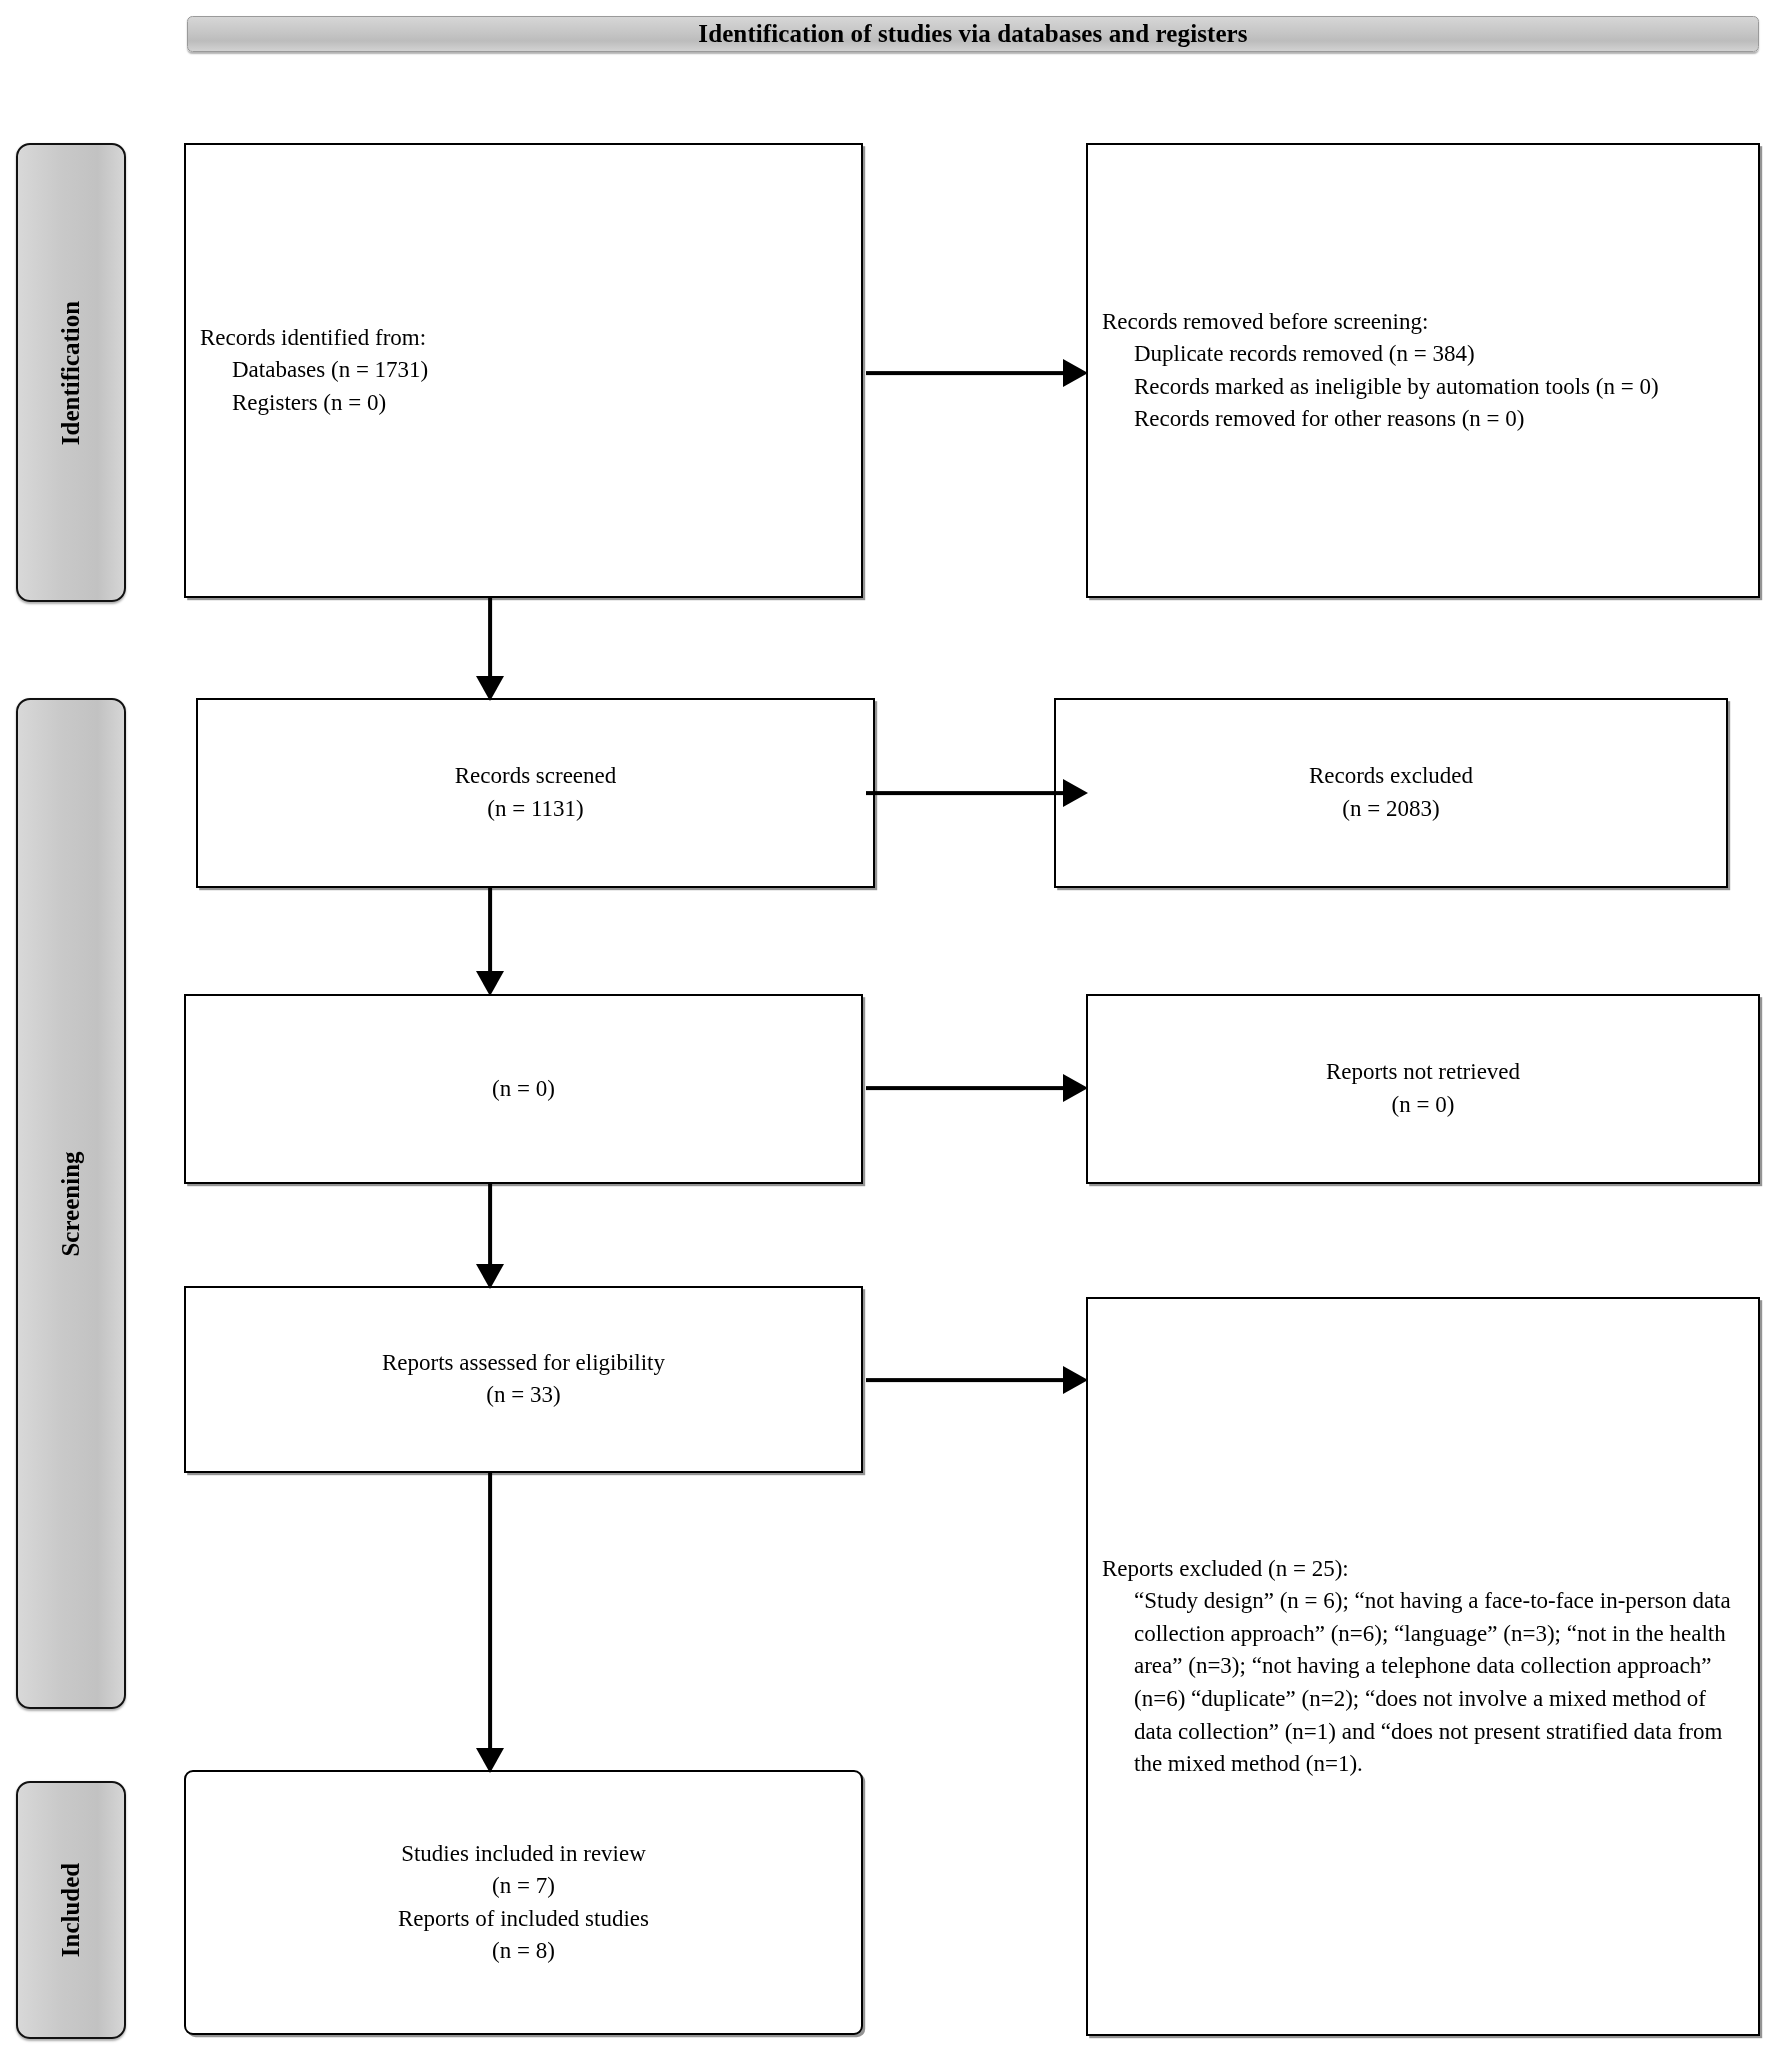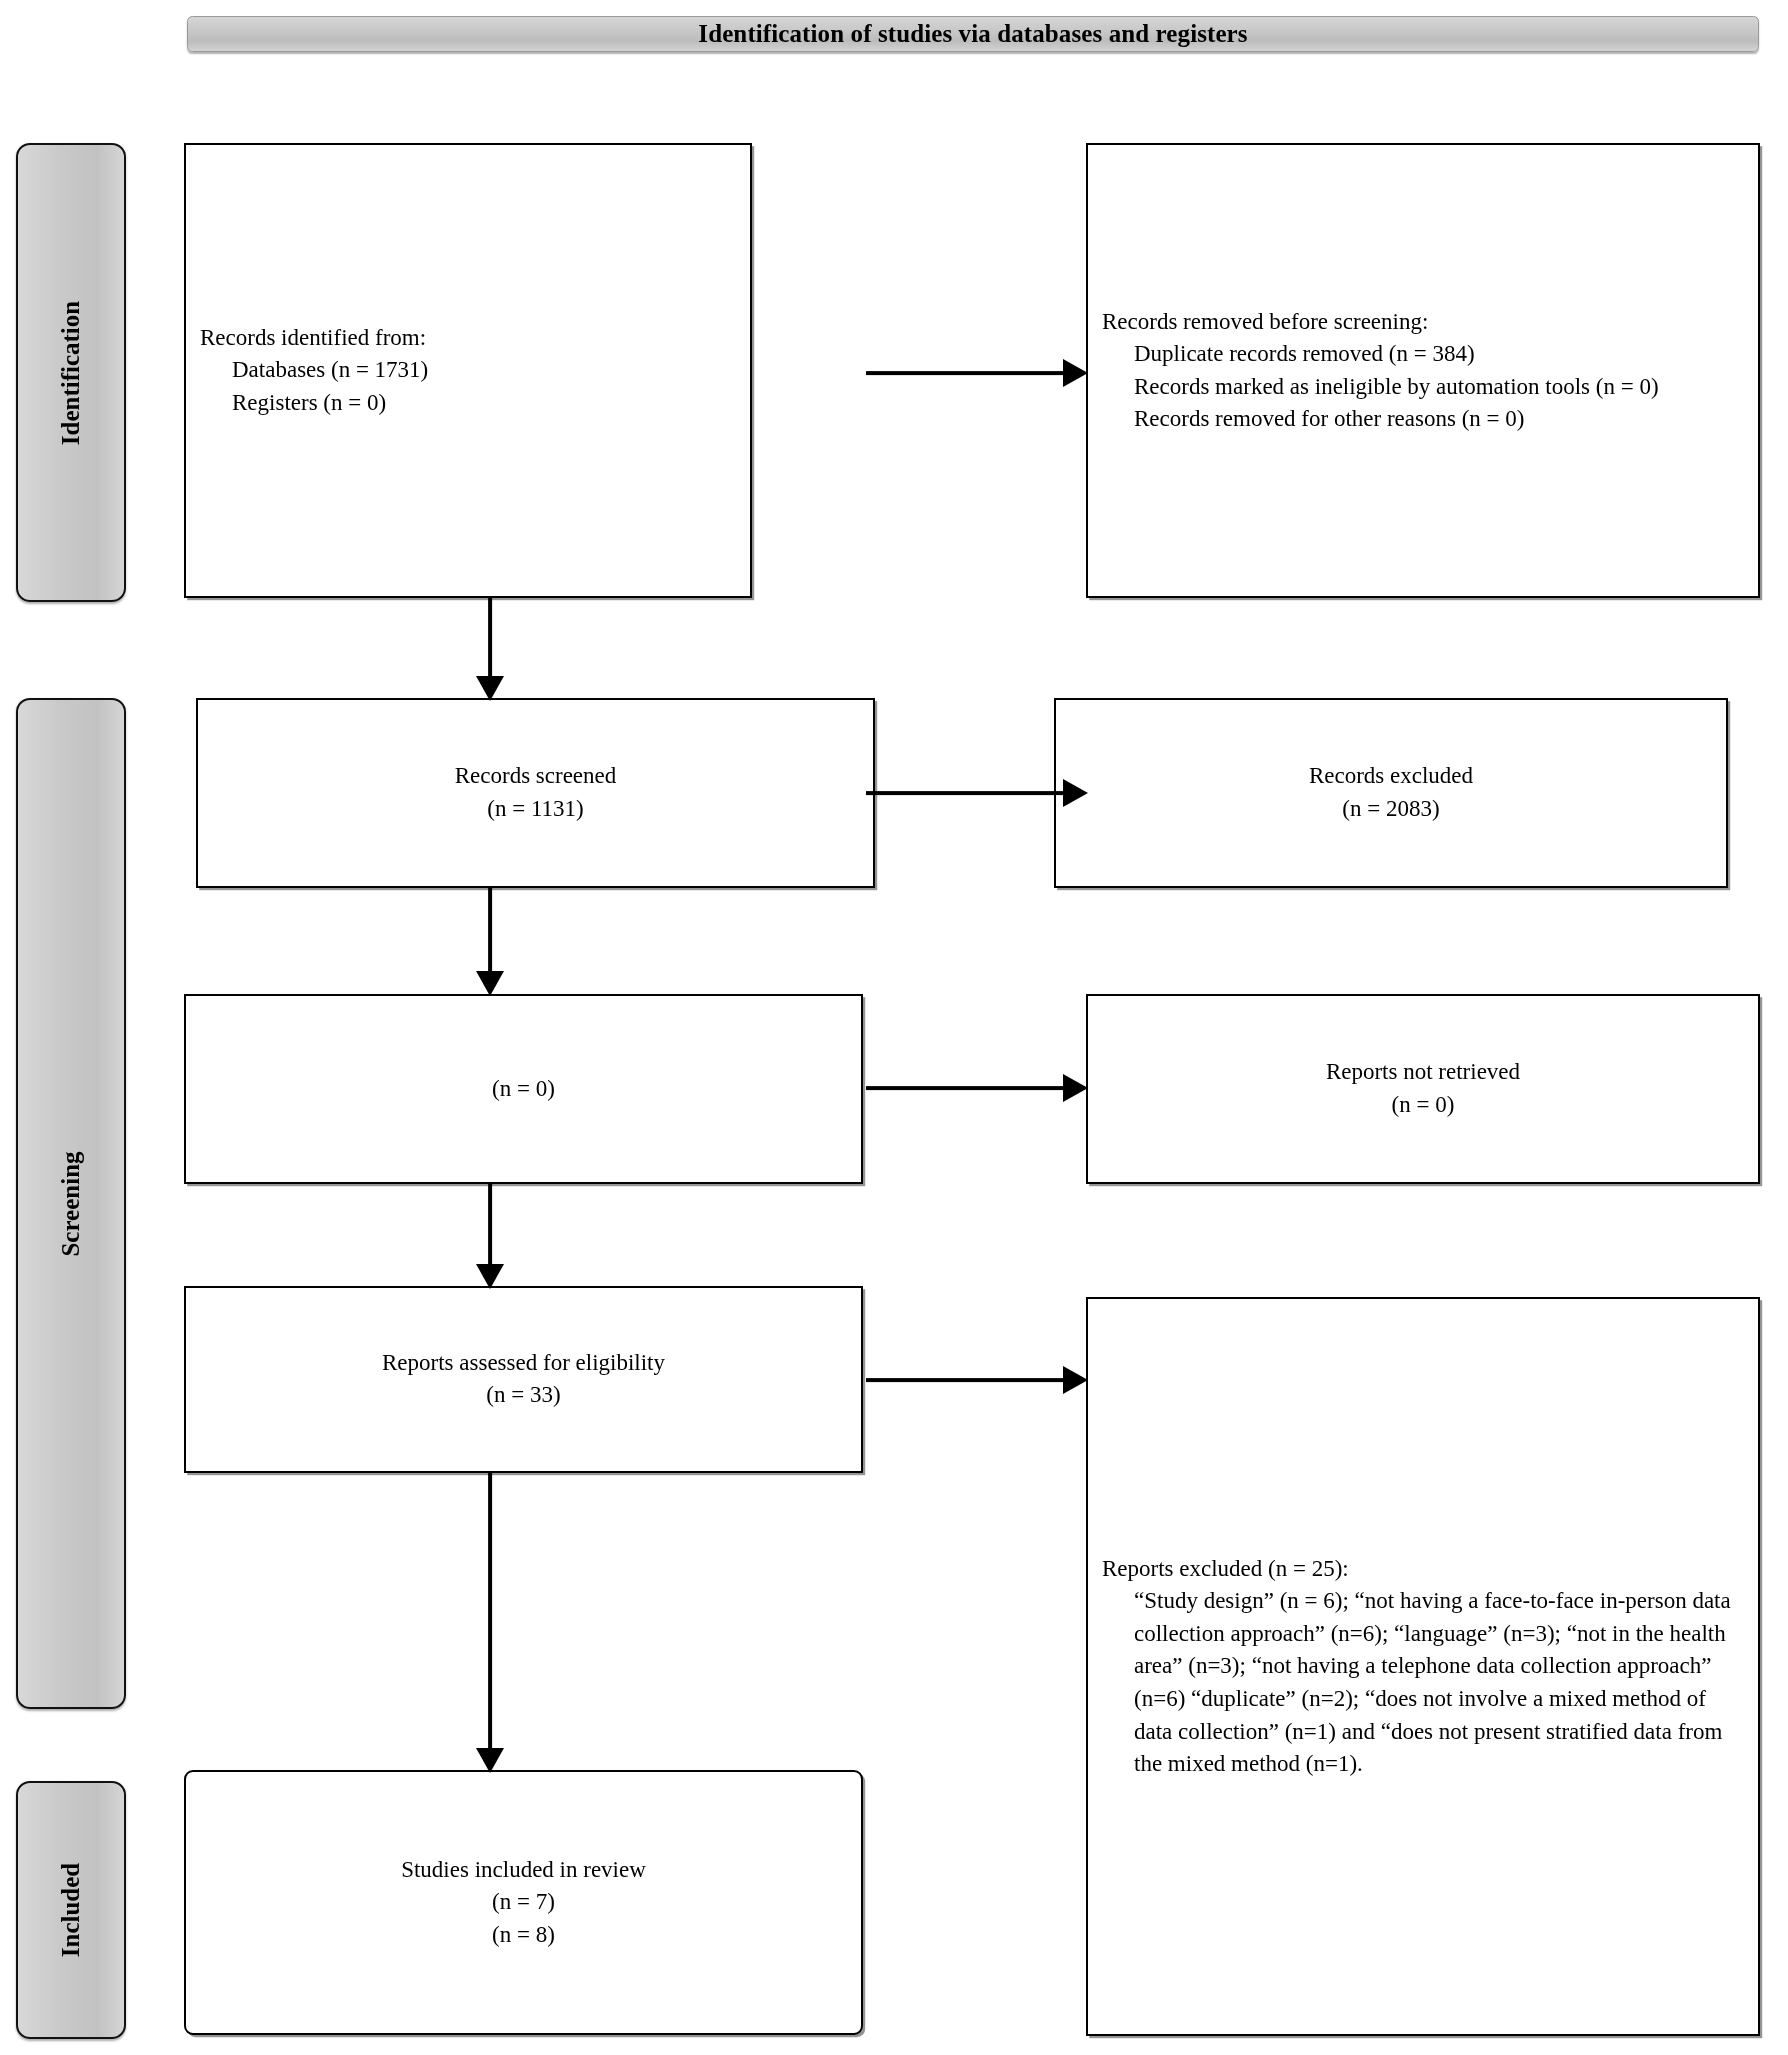--- a/index.html
+++ b/index.html
@@ -43,21 +43,21 @@
     position:absolute;left:0;right:0;top:50%;transform:translateY(-50%);
     padding:0 14px;box-sizing:border-box;
   }
   .box p{margin:0;font-size:23px;line-height:1.42;}
   .box.center .inner{text-align:center;}
   .box.left .inner{text-align:left;}
   .indent{padding-left:32px;display:block;}
   .hang{padding-left:32px;text-indent:0;display:block;}
 
   
-  #box-identified      {left:184px; top:143px;  width:568px;height:455px;}
+  #box-identified      {left:184px; top:143px;  width:679px;height:455px;}
   #box-screened        {left:184px; top:698px; width:679px;height:190px;margin-left:12px;}
   #box-sought          {left:184px; top:994px; width:679px;height:190px;}
   #box-assessed        {left:184px; top:1286px; width:679px;height:187px;}
   #box-included        {left:184px; top:1770px; width:679px;height:265px;border-radius:9px;}
   
   #box-removed         {left:1086px;top:143px;  width:674px;height:455px;}
   #box-excluded-records{left:1028px;top:698px; width:674px;height:190px;margin-left:26px;}
   #box-not-retrieved   {left:1086px;top:994px; width:674px;height:190px;}
   #box-reports-excluded{left:1086px;top:1297px; width:674px;height:739px;padding-left:7px;}
 
@@ -166,20 +166,21 @@
     <div class="inner">
       <p>Reports excluded (n = 25):</p>
       <p class="hang">“Study design” (n = 6); “not having a face-to-face in-person data collection approach” (n=6); “language” (n=3); “not in the health area” (n=3); “not having a telephone data collection approach” (n=6) “duplicate” (n=2); “does not involve a mixed method of data collection” (n=1) and “does not present stratified data from the mixed method (n=1).</p>
     </div>
   </div>
 
   <div class="box center" id="box-included">
     <div class="inner">
       <p>Studies included in review</p>
       <p>(n = 7)</p>
+      <p>Reports of included studies</p>
       <p>(n = 8)</p>
     </div>
   </div>
 
   <div class="arrow-h" id="arr-h-1">
     <div class="shaft" style="width:199px"></div>
     <div class="head"></div>
   </div>
   <div class="arrow-h" id="arr-h-2">
     <div class="shaft" style="width:199px"></div>

